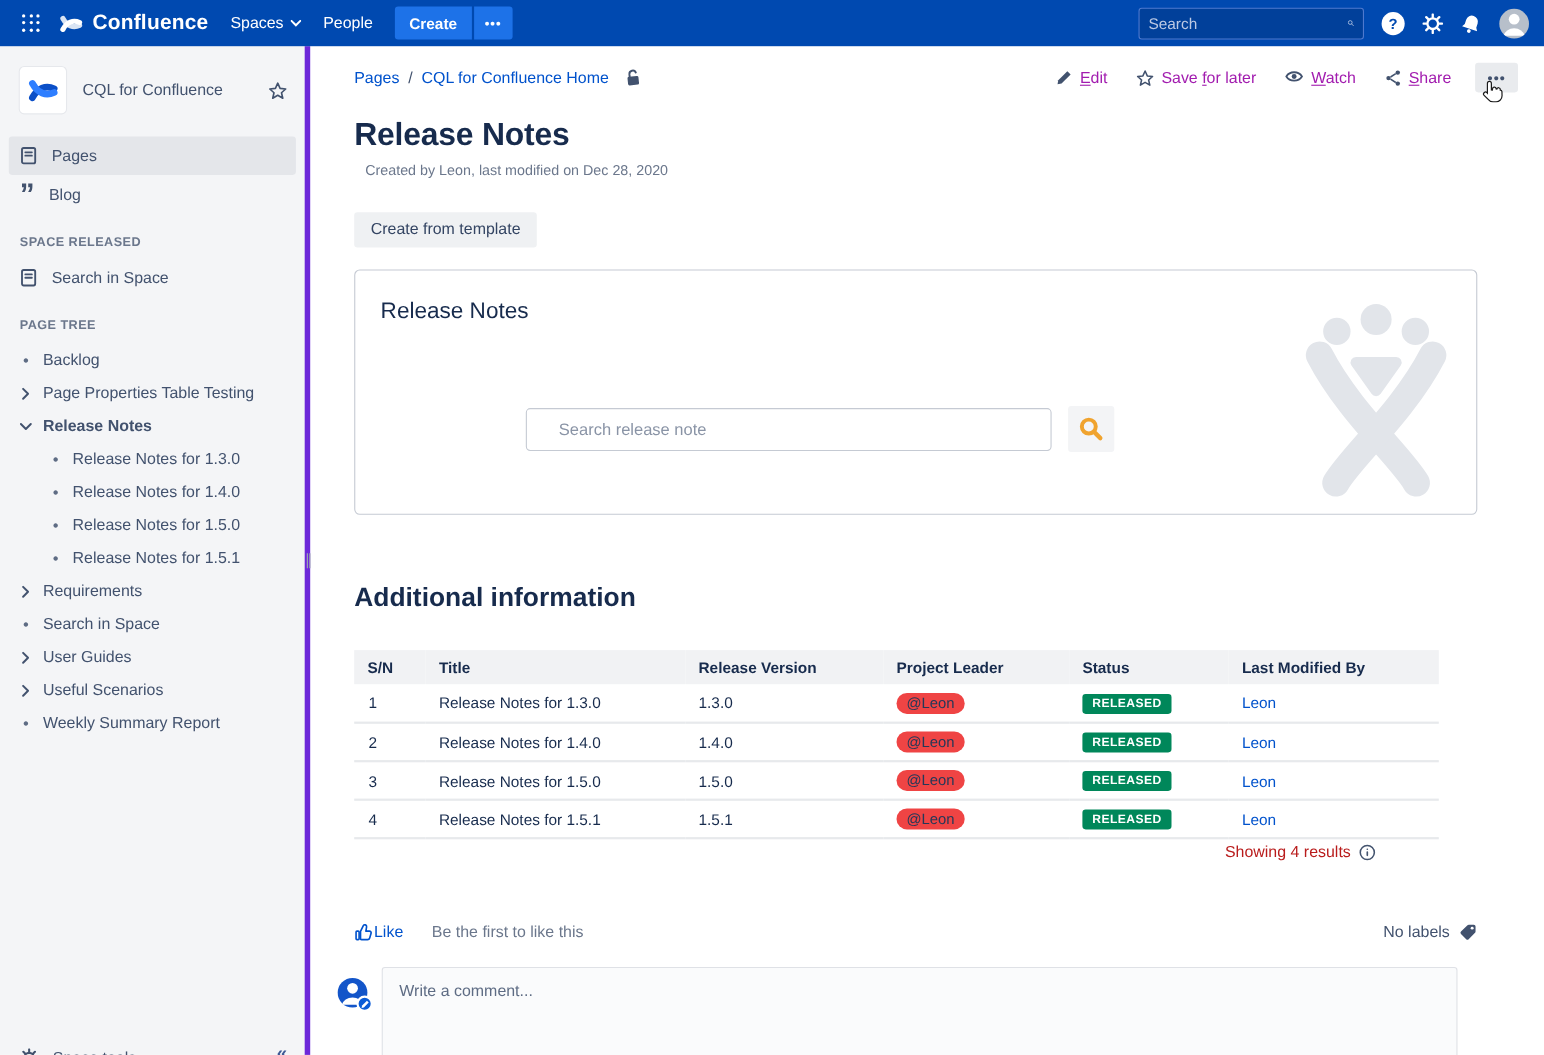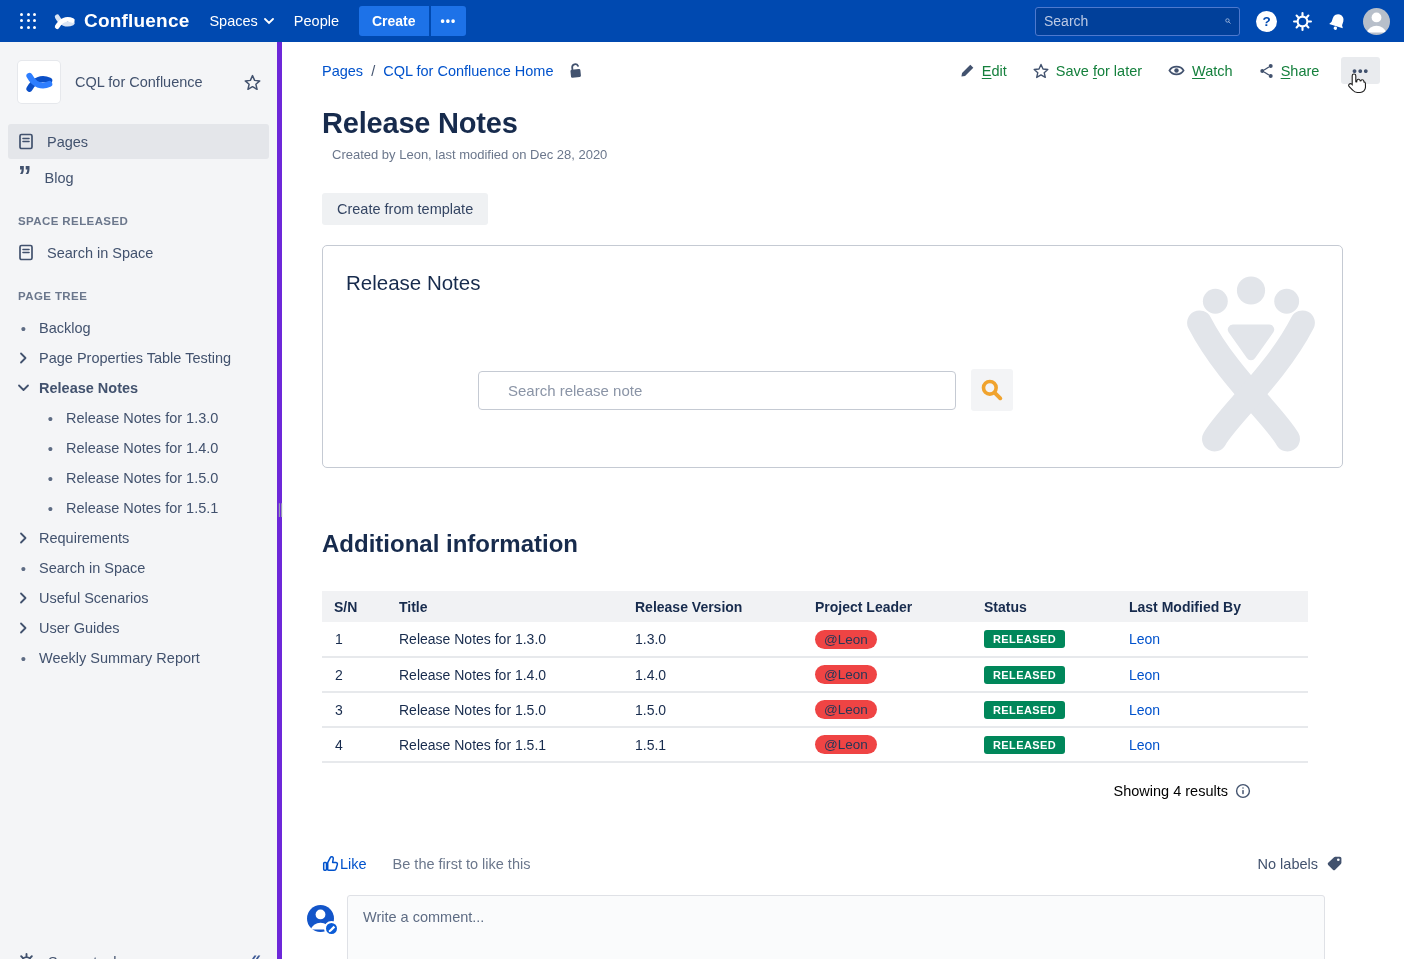--- a/index.html
+++ b/index.html
@@ -61,21 +61,21 @@
   .collapse-btn { position:absolute; bottom:-9px; right:16px; color:#3E5A96; font-size:17px;
                   font-weight:700; cursor:pointer; }
 
   
   .main { position:fixed; left:283px; top:42px; right:0; bottom:0; background:#fff; overflow:hidden; }
   .topline { display:flex; align-items:center; padding:15px 24px 0 39px; }
   .crumb { color:#0052CC; font-size:14.5px; cursor:pointer; }
   .crumb-sep { color:#42526E; font-size:14.5px; margin:0 8px; }
   .lock { margin-left:14px; display:flex; transform:rotate(-6deg); }
   .actions { margin-left:auto; display:flex; align-items:center; gap:26px; }
-  .action { display:flex; align-items:center; gap:7px; color:#15803d; font-size:14.5px; cursor:pointer;}
+  .action { display:flex; align-items:flex-start; gap:7px; color:#a21caf; font-size:14.5px; cursor:pointer;}
   .action u { text-underline-offset:2px; }
   .more-btn { background:#E9EBEE; border:none; border-radius:3px; padding:6px 11px; color:#42526E;
               font-size:13px; font-weight:700; letter-spacing:1px; cursor:pointer; font-family:inherit;}
   .cursor-pointer-svg { position:absolute; left:1063px; top:30px; z-index:99; pointer-events:none; }
 
   .page-title { margin:23px 0 7px 39px; font-size:29px; font-weight:700; color:#172B4D; letter-spacing:-.2px;}
   .byline { margin-left:49px; font-size:13px; color:#6B778C; }
   .tmpl-btn { margin:31px 0 0 39px; background:#EFF1F3; border:none; border-radius:3px;
               padding:8px 15px; font-size:14.5px; color:#344563; cursor:pointer; font-family:inherit;}
 
@@ -96,22 +96,22 @@
   table.info th { background:#F1F2F4; text-align:left; font-size:14px; font-weight:700; color:#172B4D;
                   padding:7px 12px; height:31px; }
   table.info td { font-size:14px; color:#172B4D; padding:6px 12px; height:35px;
                   border-bottom:2px solid #E7E9EC; }
   table.info tr td:first-child { padding-left:13px; }
   .chip { display:inline-block; background:#ef4444; border-radius:11px; padding:2px 9px;
           font-size:13.5px; color:#253858; }
   .badge { display:inline-block; background:#00875A; color:#fff; font-size:11px; font-weight:700;
            border-radius:3px; padding:3px 9px; letter-spacing:.4px; }
   a.user-link { color:#0052CC; text-decoration:none; cursor:pointer; }
-  .table-footer { width:1025px; margin-top:20px; display:flex; justify-content:flex-end;
-                  align-items:center; gap:7px; color:#000000; font-size:14.5px; padding-right:57px;}
+  .table-footer { width:1025px; margin-top:4px; display:flex; justify-content:flex-end;
+                  align-items:center; gap:7px; color:#b91c1c; font-size:14.5px; padding-right:57px;}
 
   .like-row { margin:56px 0 0 39px; width:1021px; display:flex; align-items:center; }
   .like-btn { display:flex; align-items:center; gap:1px; color:#0052CC; font-size:14.5px; cursor:pointer;}
   .first-like { margin-left:26px; color:#6B778C; font-size:14.5px; }
   .labels { margin-left:auto; display:flex; align-items:center; gap:8px; color:#42526E; font-size:14.5px; cursor:pointer;}
 
   .comment-row { margin:23px 0 0 24px; display:flex; gap:13px; }
   .comment-avatar { position:relative; width:27px; height:27px; border-radius:50%; background:#1355C9;
                     flex:none; margin-top:10px; }
   .comment-avatar .badge-edit { position:absolute; right:-5px; bottom:-4px; width:15px; height:15px;
@@ -278,29 +278,29 @@
       <div class="tree-item">
         <span class="bullet">•</span>
         <span>Search in Space</span>
       </div>
       <div class="tree-item">
         <span class="chev">
           <svg width="9" height="12" viewBox="0 0 8 12">
             <path d="M1.5 1.5 L6 6 L1.5 10.5" stroke="#42526E" stroke-width="1.8" fill="none" stroke-linecap="round" stroke-linejoin="round"></path>
           </svg>
         </span>
-        <span>Useful Scenarios</span>
+        <span>User Guides</span>
       </div>
       <div class="tree-item">
         <span class="chev">
           <svg width="9" height="12" viewBox="0 0 8 12">
             <path d="M1.5 1.5 L6 6 L1.5 10.5" stroke="#42526E" stroke-width="1.8" fill="none" stroke-linecap="round" stroke-linejoin="round"></path>
           </svg>
         </span>
-        <span>User Guides</span>
+        <span>Useful Scenarios</span>
       </div>
       <div class="tree-item">
         <span class="bullet">•</span>
         <span>Weekly Summary Report</span>
       </div>
     </div>
 
   <div class="space-tools">
     <svg width="17" height="17" viewBox="0 0 18 18">
         <g stroke="#42526E" stroke-width="2" stroke-linecap="round">

